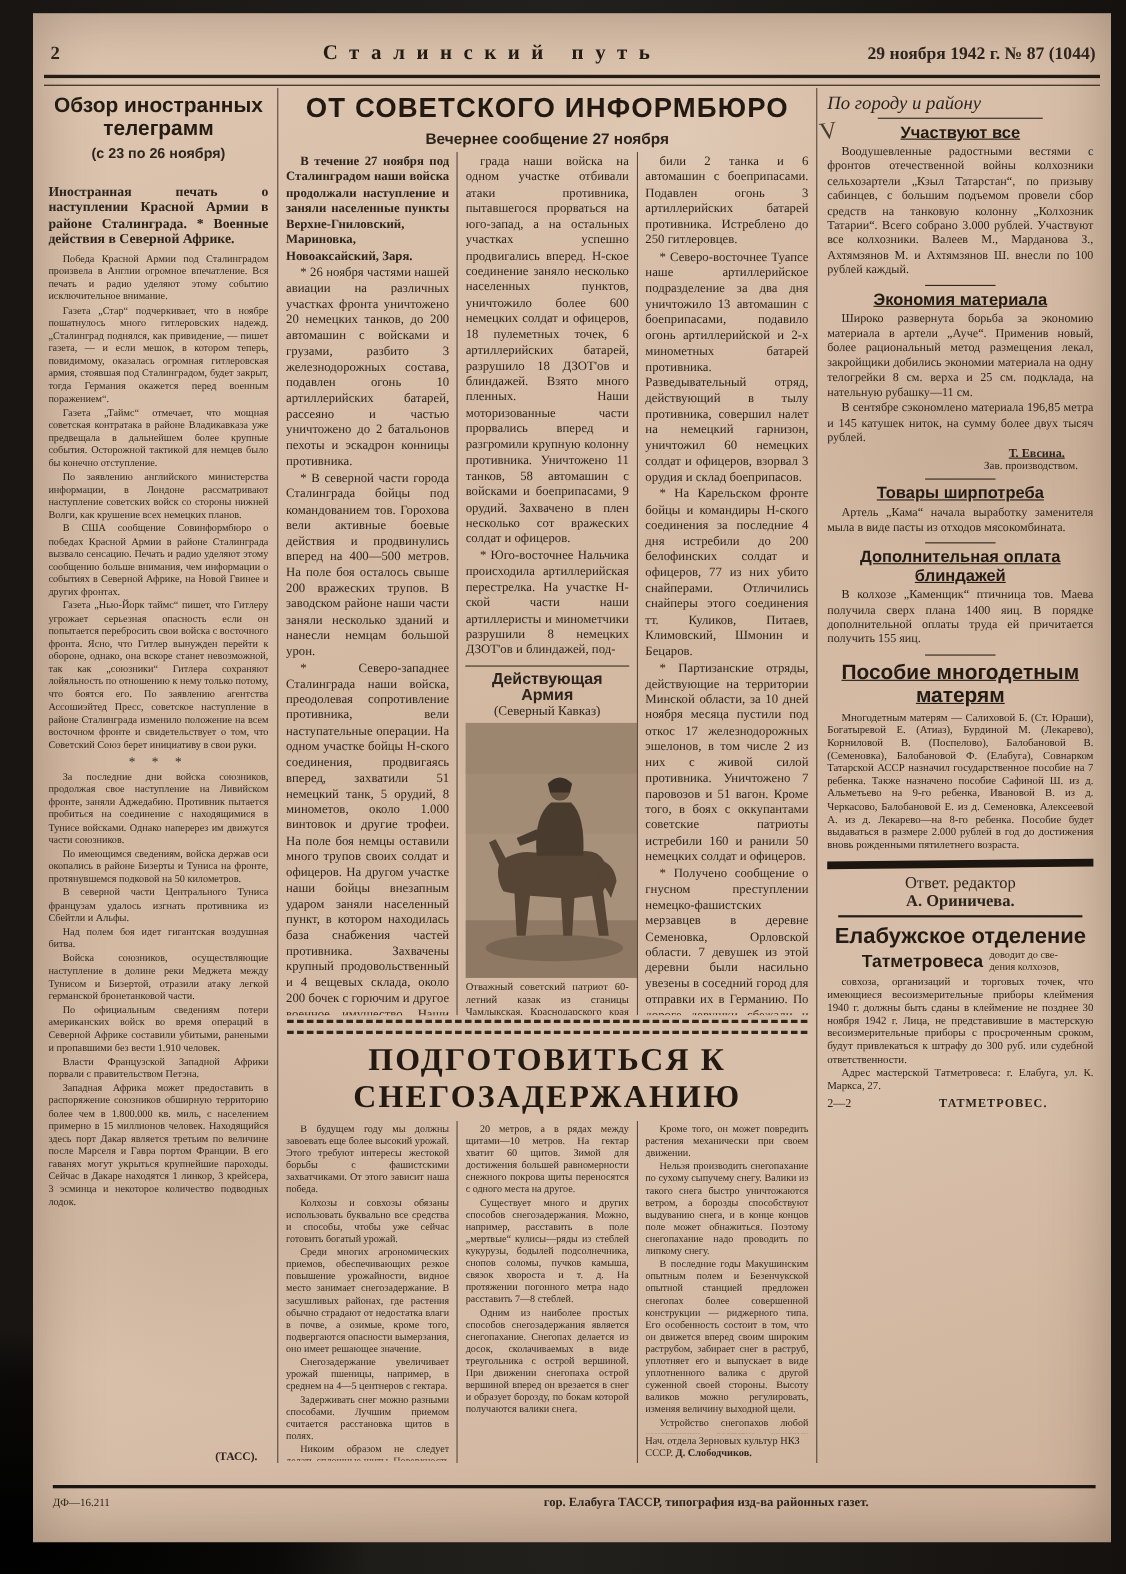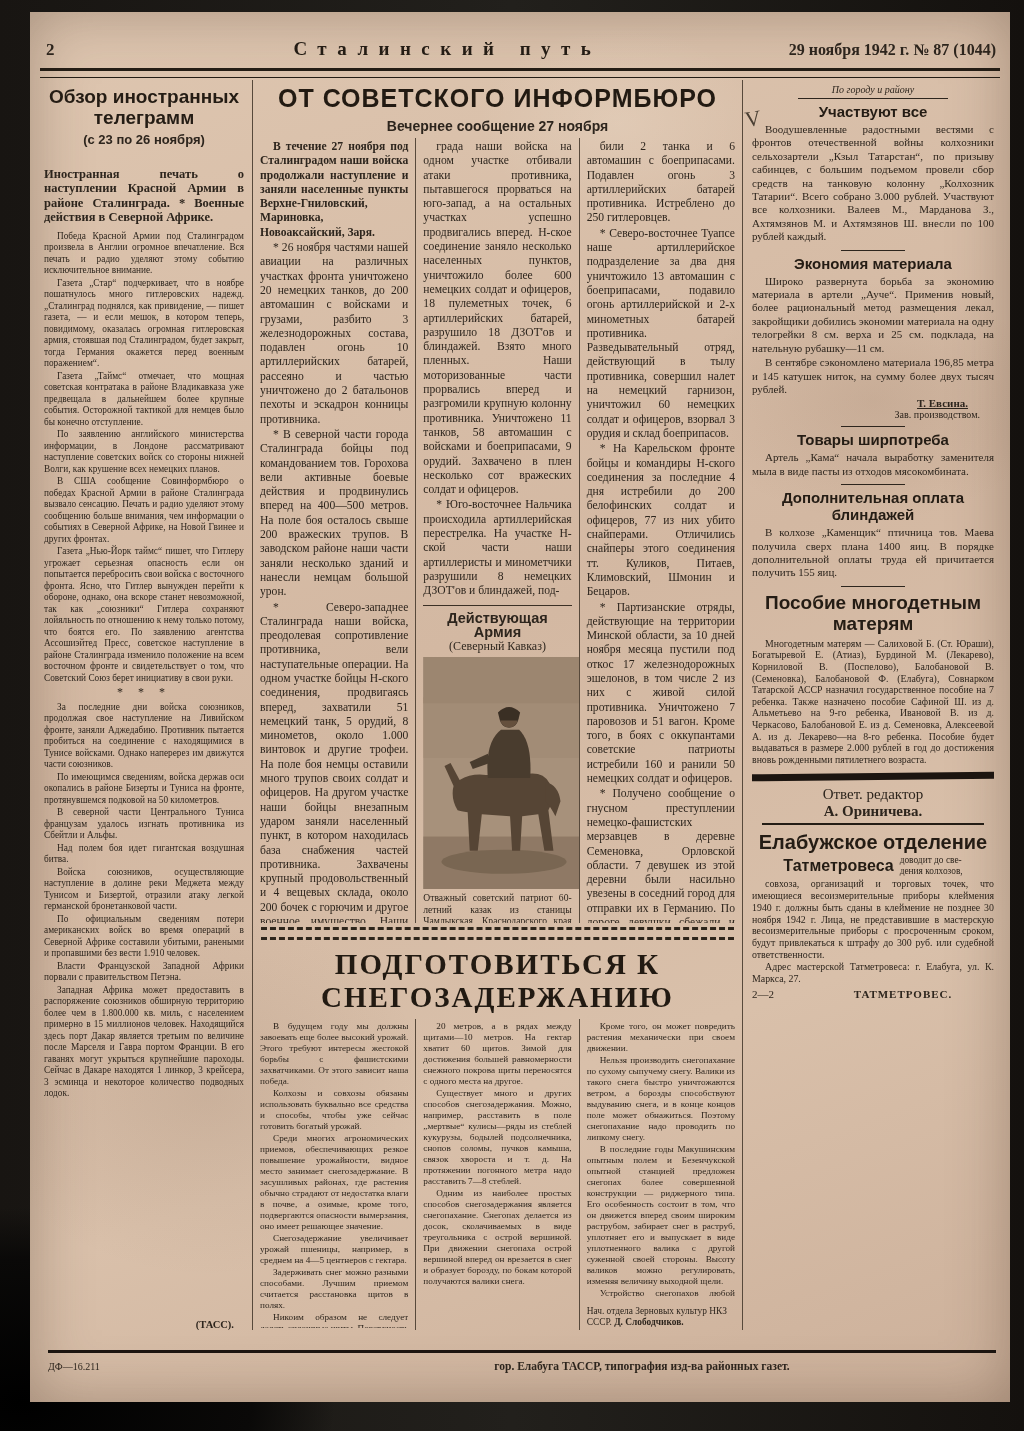--- a/index.html
+++ b/index.html
@@ -54,24 +54,24 @@
   .wavy-sep{margin:4px 8px 2px;height:8px;border-top:3px dashed #2f261c;border-bottom:3px dashed #2f261c;}
   .snow-title{font-family:"Liberation Serif",serif;font-weight:bold;font-size:29px;letter-spacing:2px;text-align:center;color:#221a12;margin:6px 0 5px;}
   .snow-cols{display:flex;height:330px;overflow:hidden;font-size:9.2px;line-height:11px;}
   .snow-col{flex:1;padding:2px 7px;overflow:hidden;display:flex;flex-direction:column;}
   .snow-col + .snow-col{border-left:1px solid #57493b;}
   .snow-body{flex:1;overflow:hidden;}
   .snow-sign{font-size:9.4px;padding-top:3px;}
   .snow-sign b{white-space:nowrap;}
   
   .col-city{width:242px;padding:2px 6px 0 9px;overflow:hidden;position:relative;}
-  .kicker{font-style:italic;font-size:10px;text-align:center;padding:2px 0 3px;}
+  .kicker{font-style:italic;font-size:17px;text-align:left;padding:2px 0 3px;}
   .kicker-rule{width:150px;margin:0 auto 4px;border-top:1px solid #2d251d;}
   .checkmark{position:absolute;left:2px;top:26px;font-size:22px;color:#4a3f33;transform:rotate(-8deg);font-family:"Liberation Serif",serif;}
-  .city-title{font-family:"Liberation Sans",sans-serif;font-weight:bold;font-size:15px;text-align:center;margin:3px 0 3px;color:#241c14;}
+  .city-title{font-family:"Liberation Sans",sans-serif;font-weight:bold;font-size:15px;text-align:center;margin:3px 0 3px;color:#241c14;text-decoration:underline;}
   .city-title.big{font-size:19px;line-height:21px;margin:5px 0 4px;}
   .city-art .para{font-size:11px;line-height:13.4px;}
   .city-art.small .para{font-size:9.8px;line-height:11.6px;}
   .art-rule{width:64px;margin:6px auto 4px;border-top:1px solid #2d251d;}
   .sig-name{text-align:right;font-weight:bold;font-size:11px;padding-right:26px;text-decoration:underline;}
   .sig-role{text-align:right;font-size:10px;padding-right:14px;}
   .thick-bar{height:7px;background:#1c1510;margin:8px 0 6px;transform:skewY(-.6deg);}
   .editor-label{font-size:15px;text-align:center;}
   .editor-name{font-size:15px;font-weight:bold;text-align:center;margin-bottom:3px;}
   .editor-rule{border-top:2px solid #241d15;width:92%;margin:3px auto 6px;}

